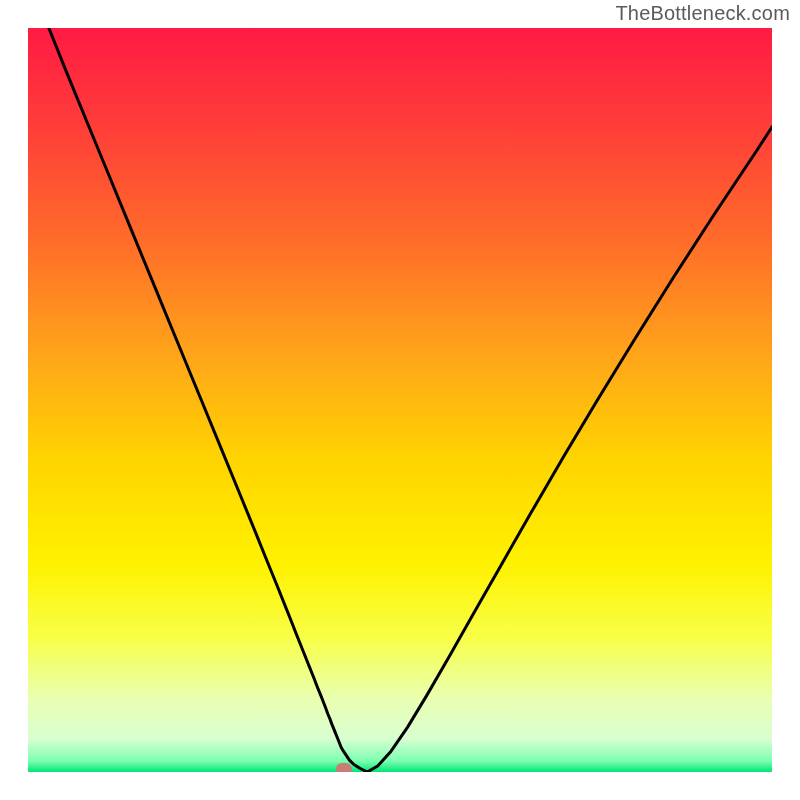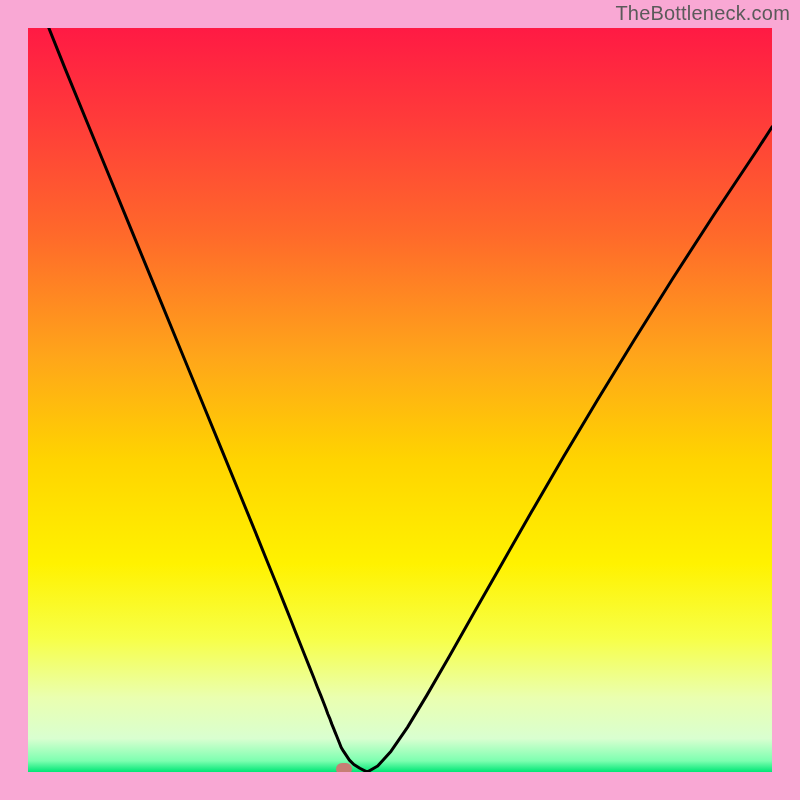--- a/index.html
+++ b/index.html
@@ -8,21 +8,21 @@
     width: 800px;
     height: 800px;
     background: #000;
     font-family: Arial, Helvetica, sans-serif;
     overflow: hidden;
   }
   .frame {
     position: relative;
     width: 800px;
     height: 800px;
-    background: #f9a8d4;
+    background: #ffffff;
   }
   .attribution {
     position: absolute;
     top: 2px;
     right: 10px;
     color: #5a5a5a;
     font-size: 20px;
     font-weight: 500;
     letter-spacing: 0.2px;
     z-index: 10;

